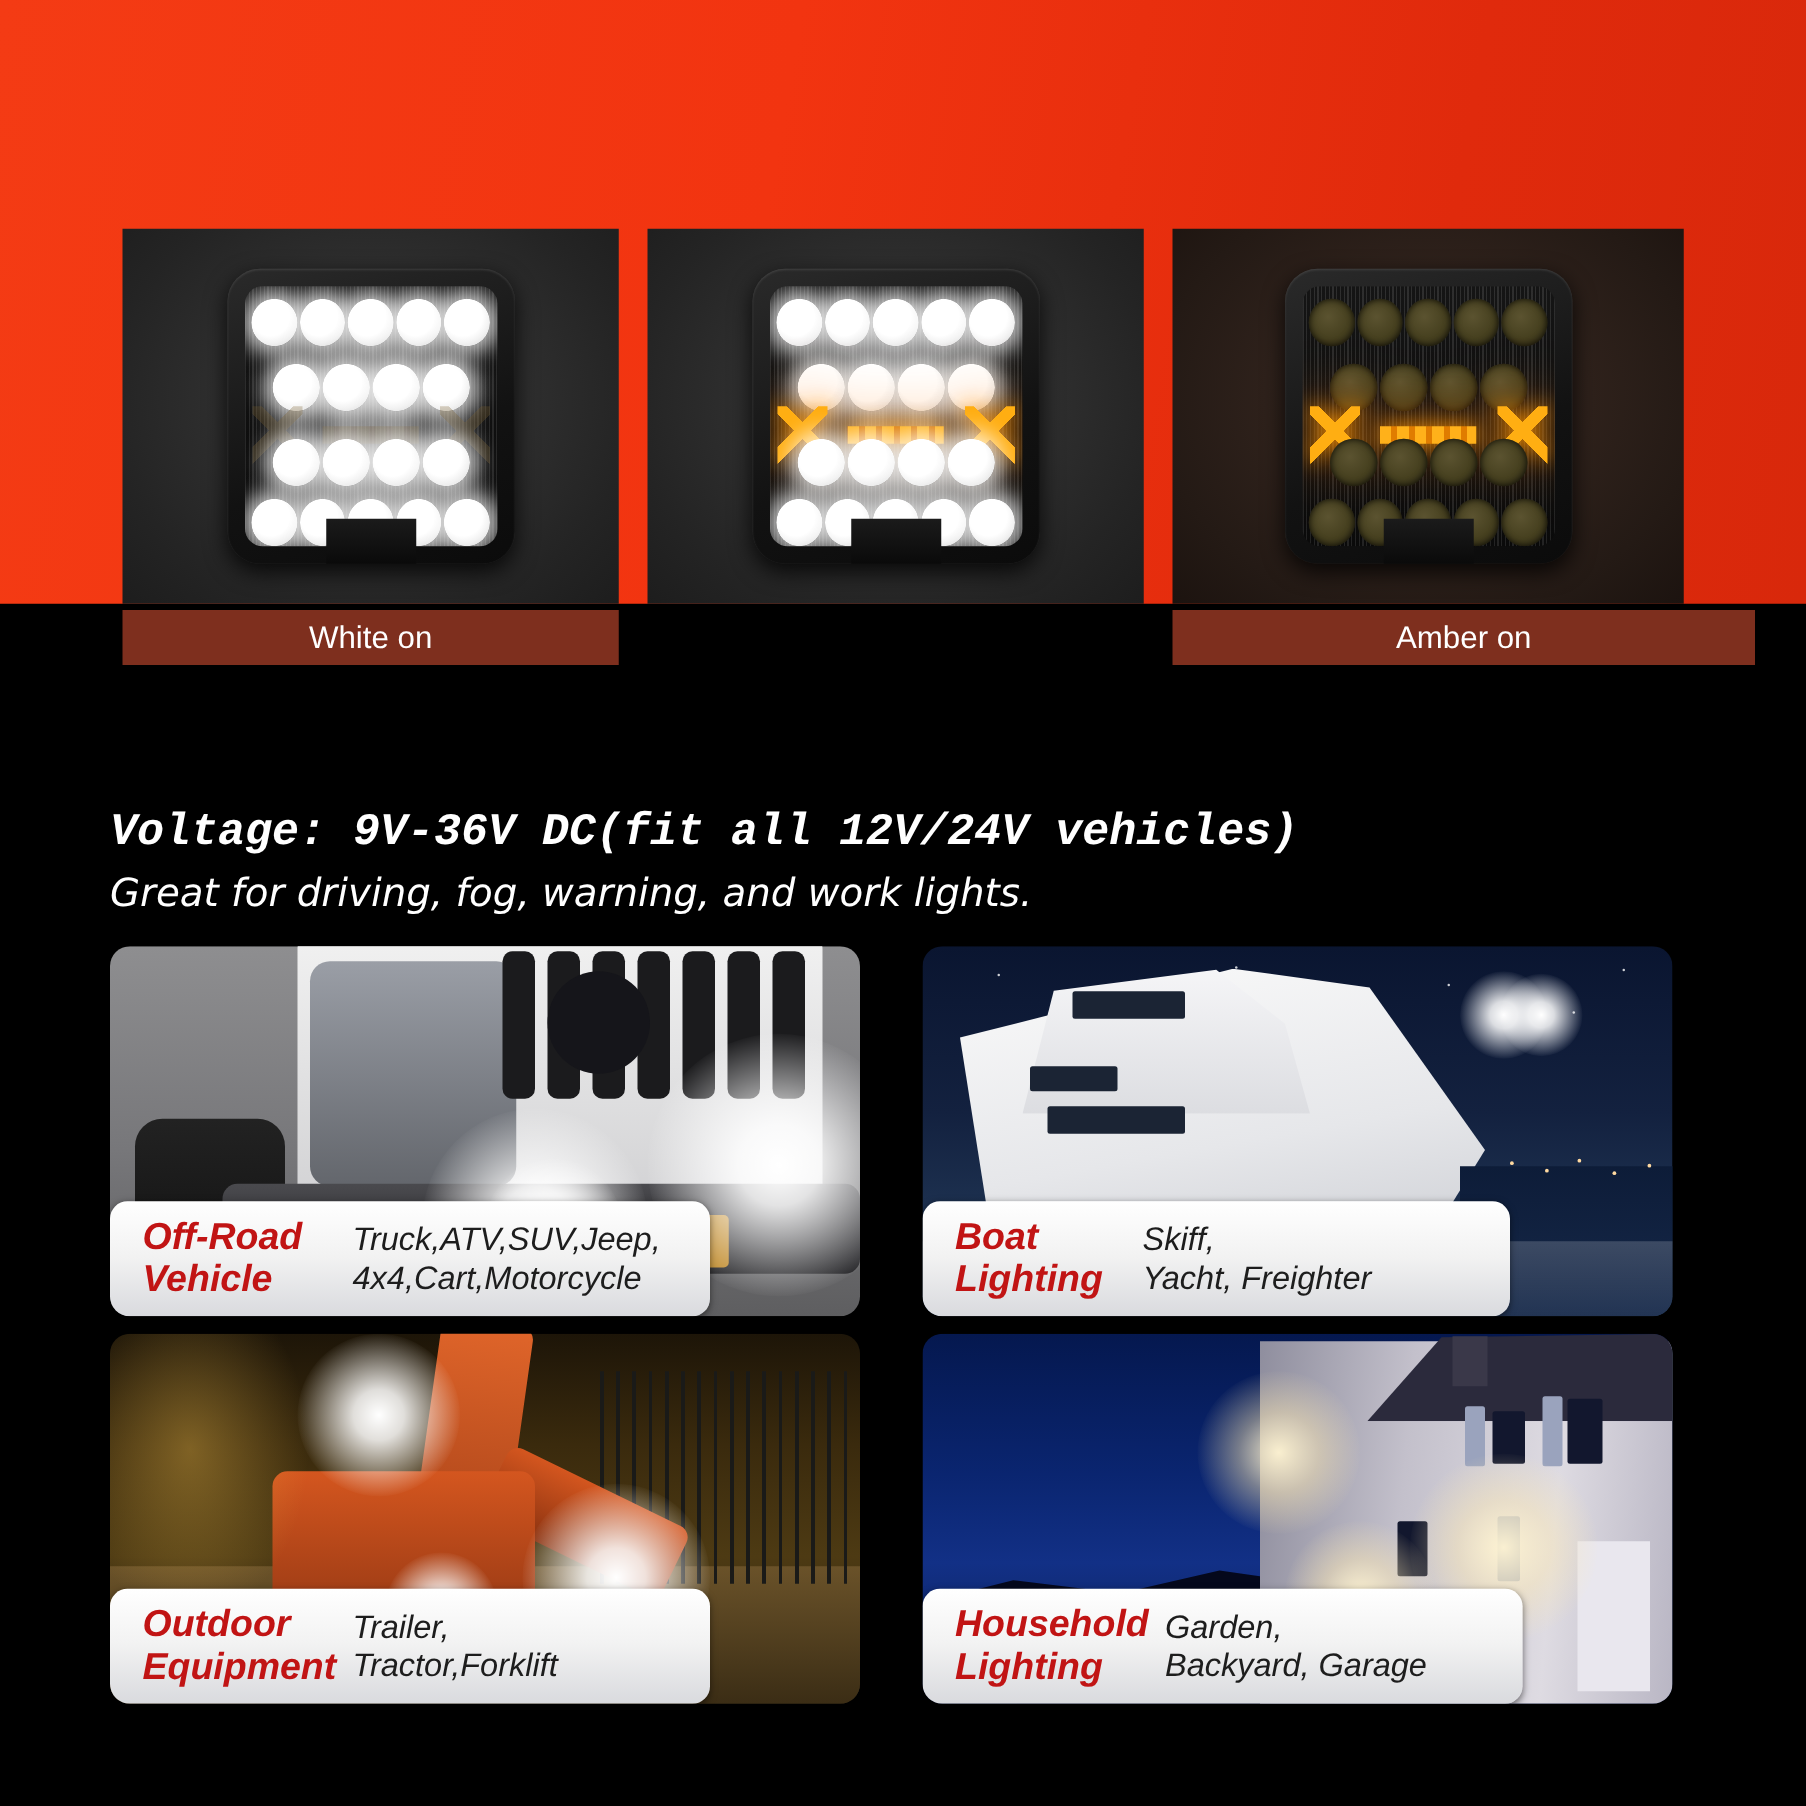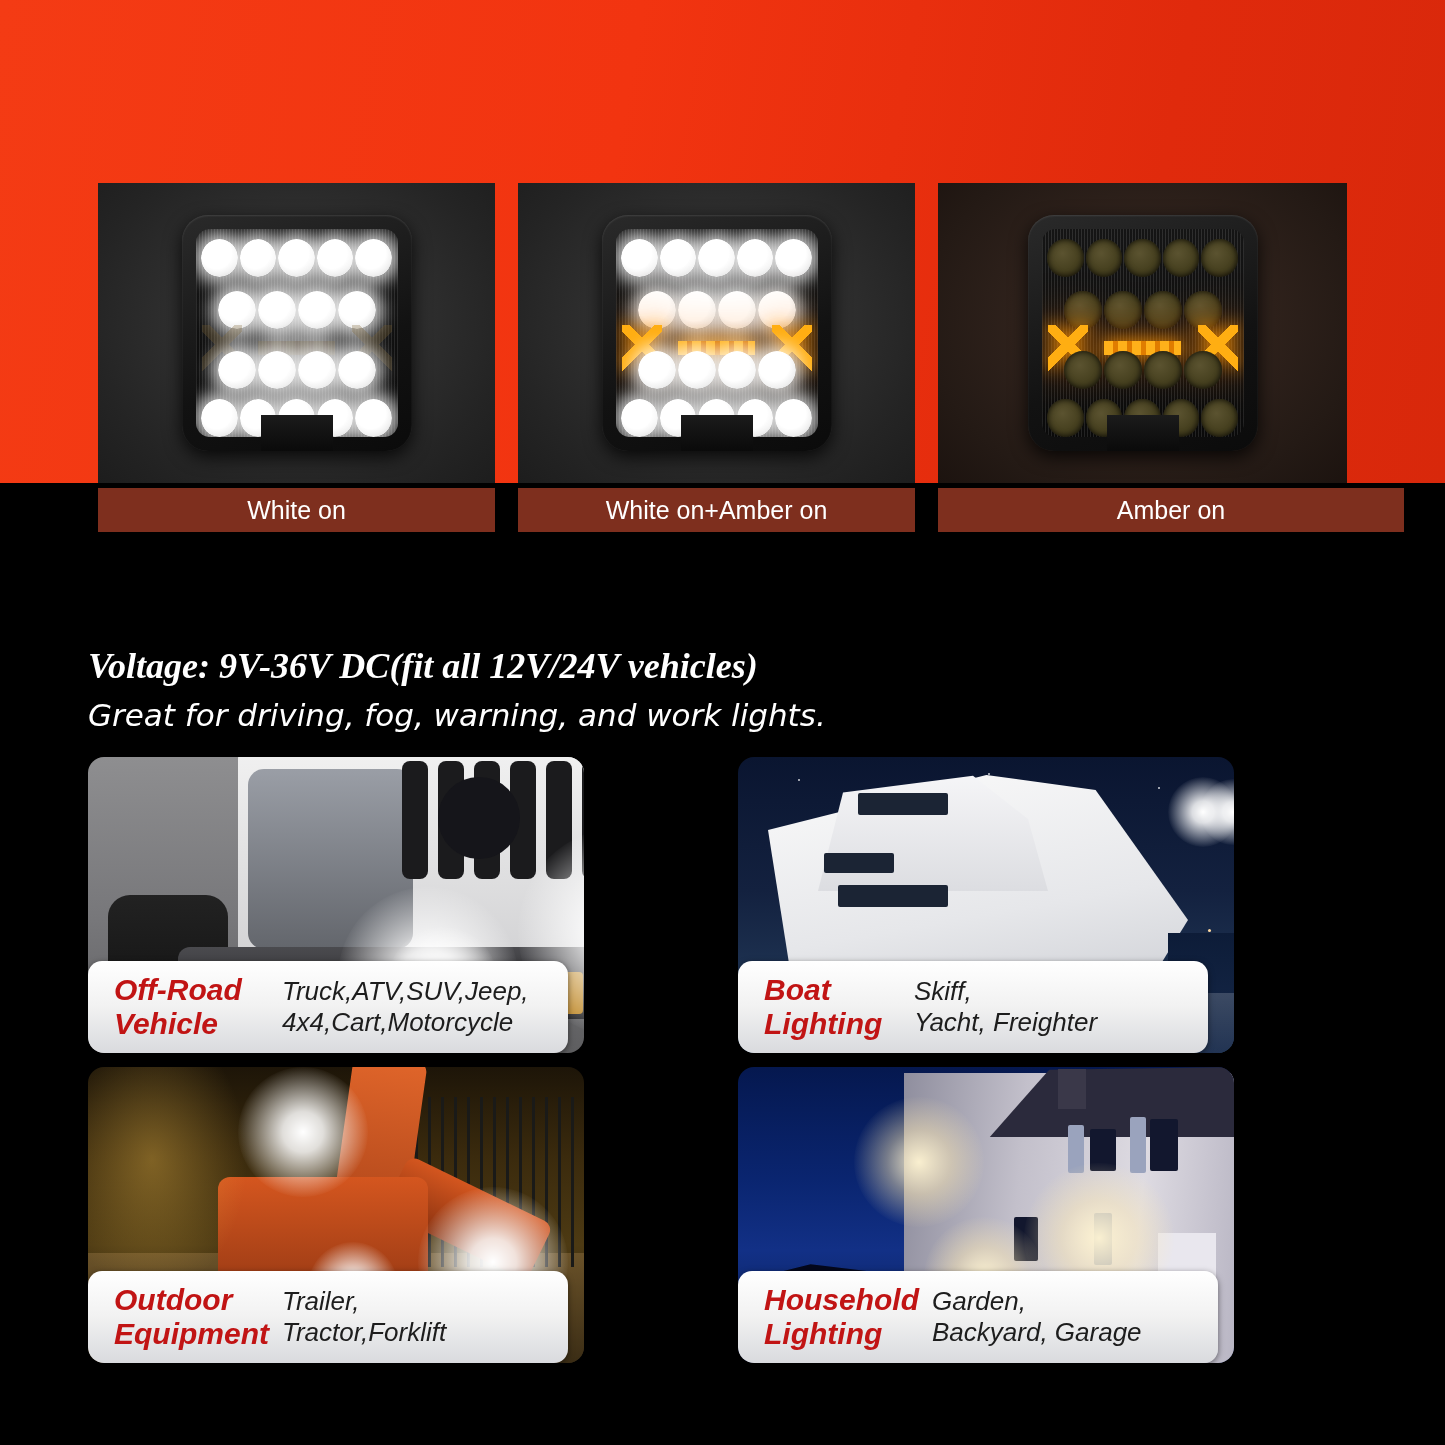--- a/index.html
+++ b/index.html
@@ -66,26 +66,26 @@
     background:#7e2f1e;color:#fff;font-size:25px;
     font-family:"Liberation Sans",sans-serif;}
   .modelabel.m1{left:98px;top:488px;width:397px;}
   .modelabel.m2{left:518px;top:488px;width:397px;}
   .modelabel.m3{left:938px;top:488px;width:466px;}
 
   
   .subhead{position:absolute;left:88px;top:560px;font-size:63px;font-weight:bold;font-style:italic;
     color:#fff;font-family:"DejaVu Sans",sans-serif;letter-spacing:-1px;white-space:nowrap;}
   .volt{position:absolute;left:88px;top:645px;font-size:36px;font-weight:bold;font-style:italic;
-    color:#fff;font-family:Liberation Serif, serif;white-space:nowrap;}
+    color:#fff;font-family:Liberation Mono, monospace;white-space:nowrap;}
   .great{position:absolute;left:88px;top:697px;font-size:31px;font-style:italic;
     color:#fff;font-family:"DejaVu Sans",sans-serif;white-space:nowrap;}
 
   
-  .card{position:absolute;width:496px;height:296px;border-radius:16px;overflow:hidden;}
+  .card{position:absolute;width:600px;height:296px;border-radius:16px;overflow:hidden;}
   .card.c1{left:88px;top:757px;}
   .card.c2{left:738px;top:757px;}
   .card.c3{left:88px;top:1067px;}
   .card.c4{left:738px;top:1067px;}
   .photo{position:absolute;inset:0;}
 
   .caption{position:absolute;left:0;bottom:0;height:92px;width:470px;
     border-radius:14px;display:flex;align-items:center;
     background:linear-gradient(180deg,#ffffff 0%,#f2f2f2 48%,#d9dade 100%);
     box-shadow:0 2px 6px rgba(0,0,0,.5);}
@@ -275,21 +275,20 @@
               <span class="led off"></span>
               <span class="led off"></span>
           </div>
         </div>
         <div class="mount"></div>
       </div>
     </div>
   </div>
 
   <div class="modelabel m1">White on</div>
-  <div class="modelabel m2">White on+Amber on</div>
   <div class="modelabel m3">Amber on</div>
 
   <div class="volt">Voltage: 9V-36V DC(fit all 12V/24V vehicles)</div>
   <div class="great">Great for driving, fog, warning, and work lights.</div>
 
   <div class="card c1">
     <div class="photo">
       <div class="jeep-bg"></div>
       <div class="tire"></div>
       <div class="jeep-body">

